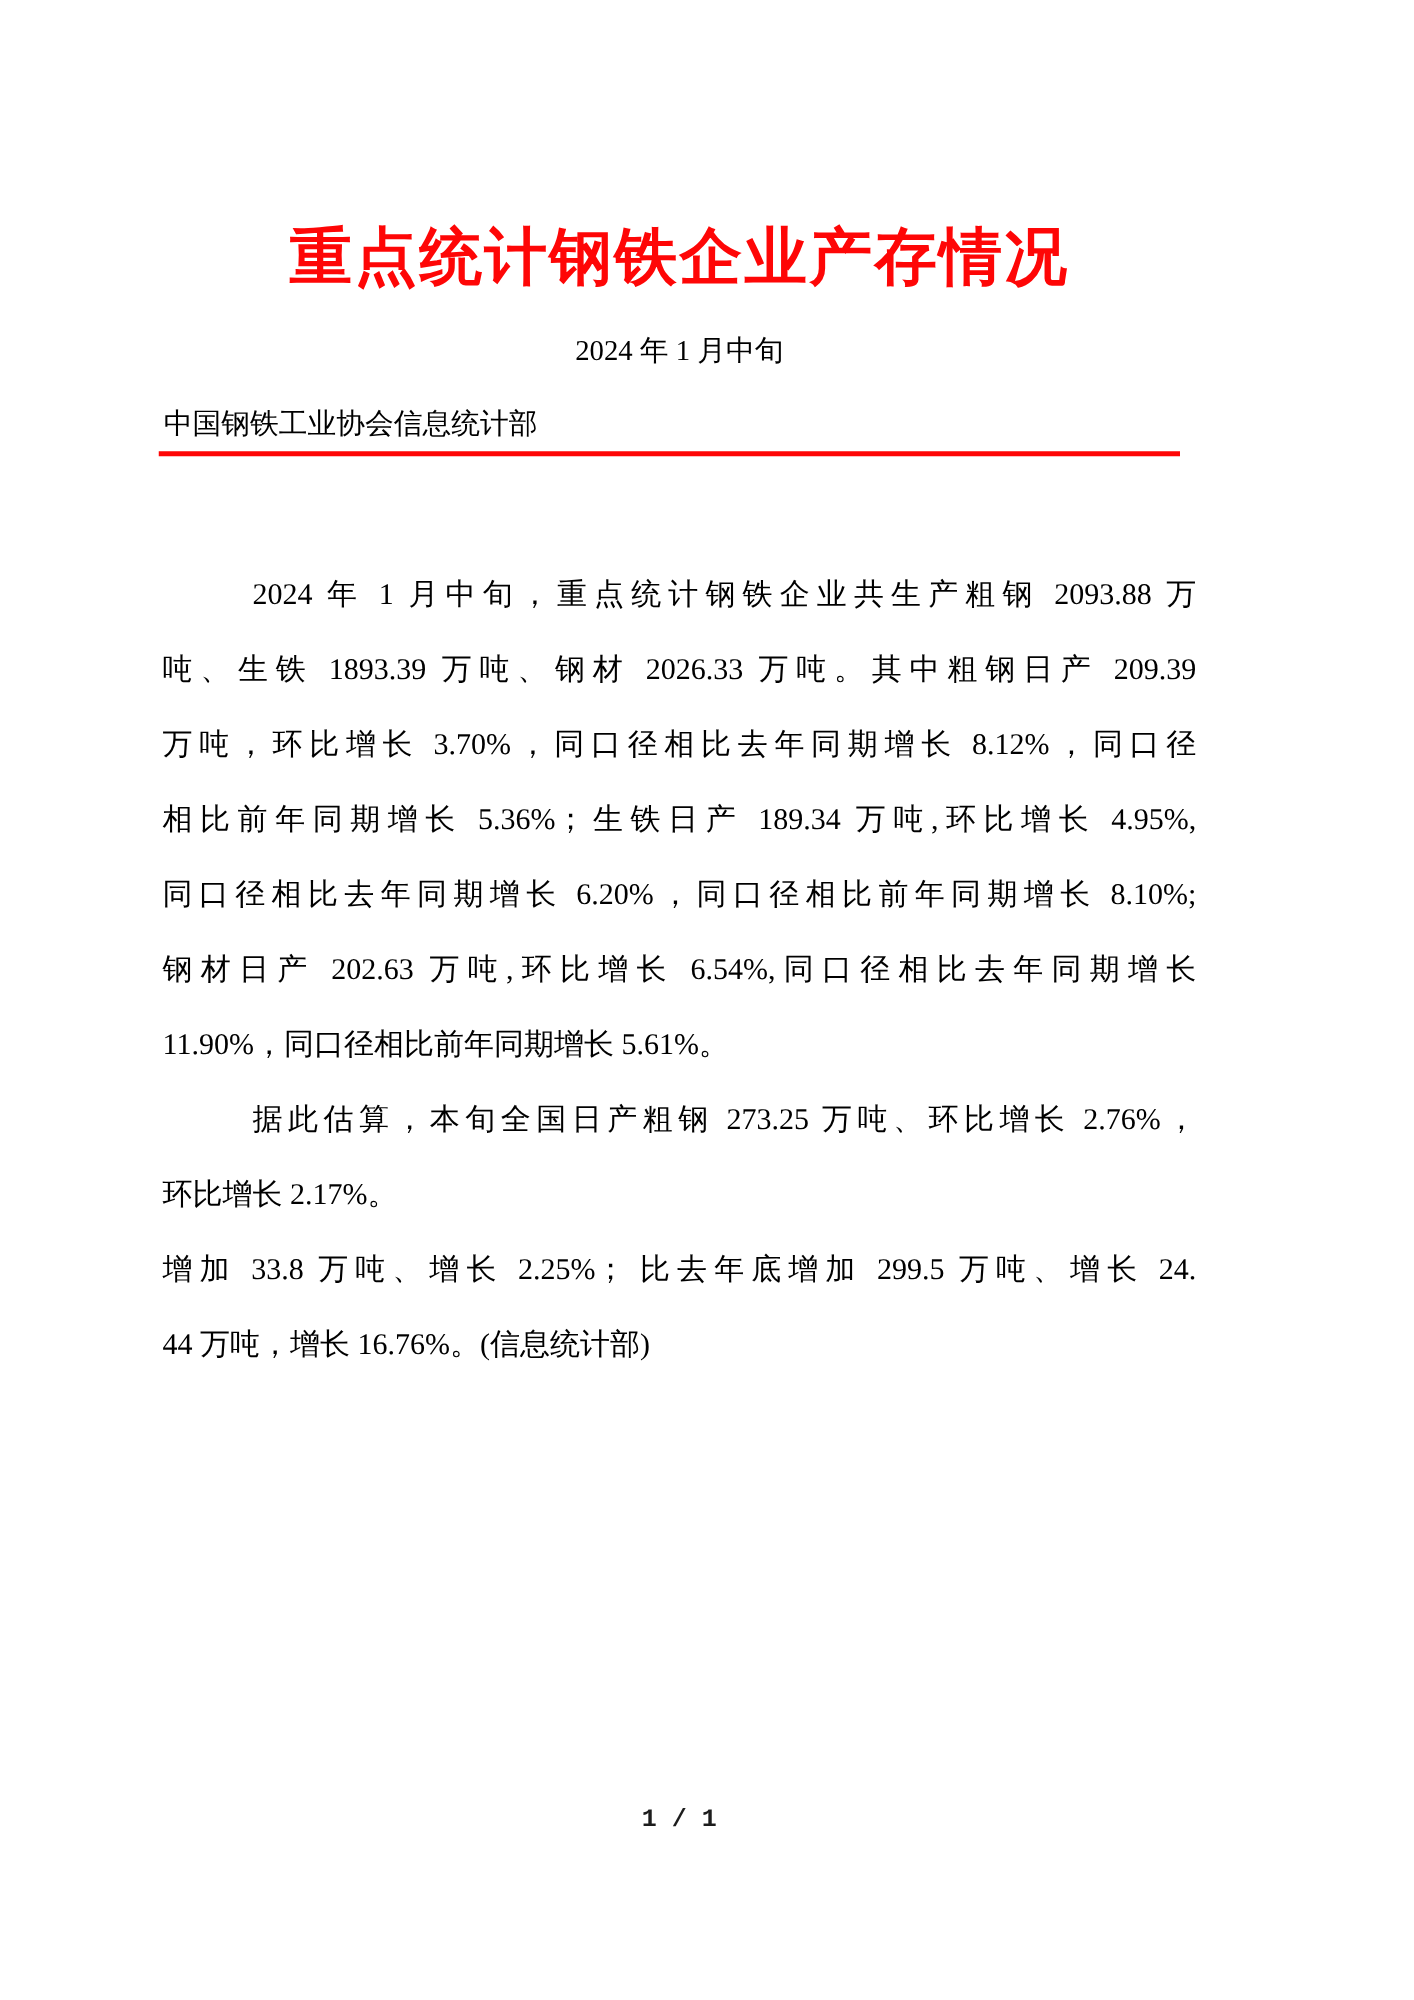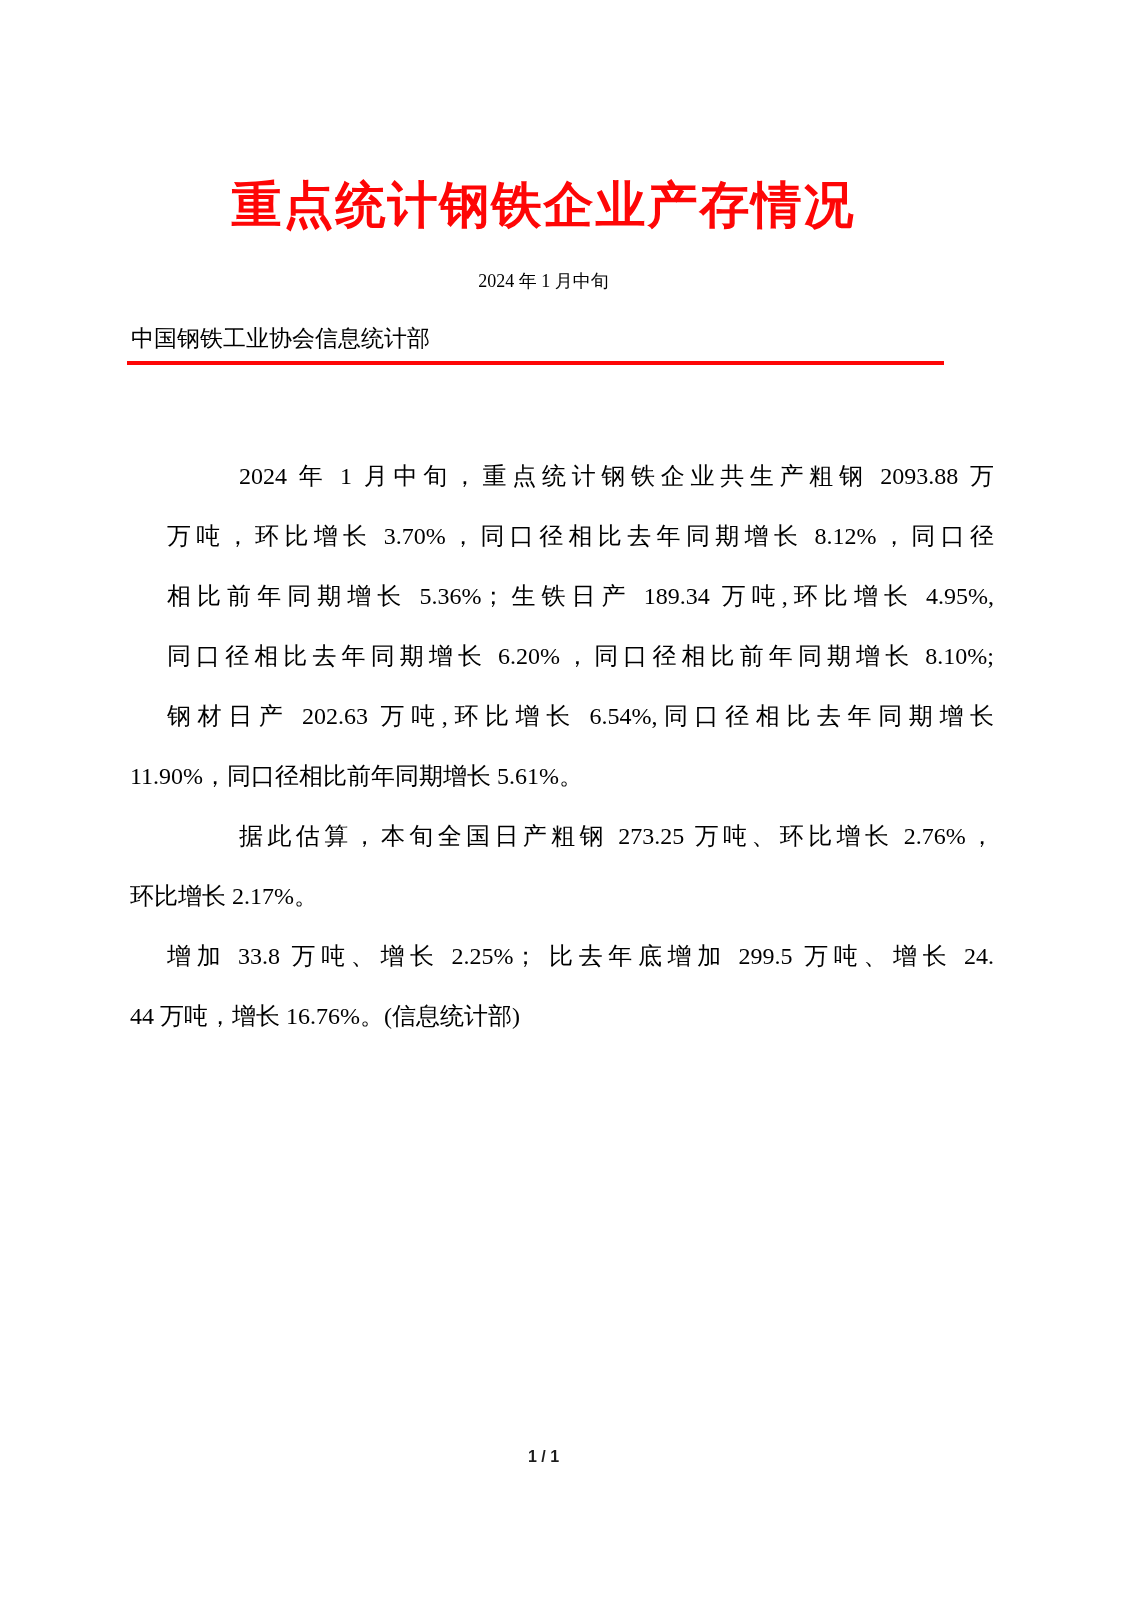--- a/index.html
+++ b/index.html
@@ -24,21 +24,21 @@
     font-size: 50px;
     line-height: 58px;
     letter-spacing: 2px;
     color: #fe0606;
     white-space: nowrap;
   }
   .doc-subtitle {
     position: absolute;
     top: 266px; left: 130px; width: 827px;
     text-align: center;
-    font-size: 18px;
+    font-size: 23px;
     line-height: 30px;
     color: #000000;
   }
   .doc-org {
     position: absolute;
     top: 324px; left: 131px;
     font-size: 23px;
     line-height: 30px;
     color: #000000;
     white-space: nowrap;
@@ -53,53 +53,53 @@
     position: absolute;
     top: 446px; left: 130px; width: 827px;
     font-size: 24px;
     line-height: 60px;
     color: #000000;
   }
   .line { width: 100%; }
   .just {
     text-align: justify;
     text-align-last: justify;
-    margin-left: 37px;
   }
   .left {
     text-align: right;
     text-align-last: left;
   }
   .indent { padding-left: 72px; }
   .page-footer {
     position: absolute;
     top: 1446px; left: 130px; width: 827px;
     text-align: center;
-    font-family: Liberation Sans, sans-serif;
+    font-family: Liberation Mono, monospace;
     font-weight: 700;
-    font-size: 16px;
+    font-size: 20px;
     line-height: 22px;
     color: #1c1c1c;
   }
 </style>
 </head>
 <body>
 
 <div class="page">
 
   <h1 class="doc-title">重点统计钢铁企业产存情况</h1>
 
   <div class="doc-subtitle">2024 年 1 月中旬</div>
 
   <div class="doc-org">中国钢铁工业协会信息统计部</div>
 
   <div class="red-rule"></div>
 
   <div class="doc-body">
     <div class="line just indent">2024 年 1 月中旬，重点统计钢铁企业共生产粗钢 2093.88 万</div>
+    <div class="line just">吨、生铁 1893.39 万吨、钢材 2026.33 万吨。其中粗钢日产 209.39</div>
     <div class="line just">万吨，环比增长 3.70%，同口径相比去年同期增长 8.12%，同口径</div>
     <div class="line just">相比前年同期增长 5.36%；生铁日产 189.34 万吨,环比增长 4.95%,</div>
     <div class="line just">同口径相比去年同期增长 6.20%，同口径相比前年同期增长 8.10%;</div>
     <div class="line just">钢材日产 202.63 万吨,环比增长 6.54%,同口径相比去年同期增长</div>
     <div class="line left">11.90%，同口径相比前年同期增长 5.61%。</div>
 
     <div class="line just indent">据此估算，本旬全国日产粗钢 273.25 万吨、环比增长 2.76%，</div>
     <div class="line left">环比增长 2.17%。</div>
 
     <div class="line just">增加 33.8 万吨、增长 2.25%； 比去年底增加 299.5 万吨、增长 24.</div>

